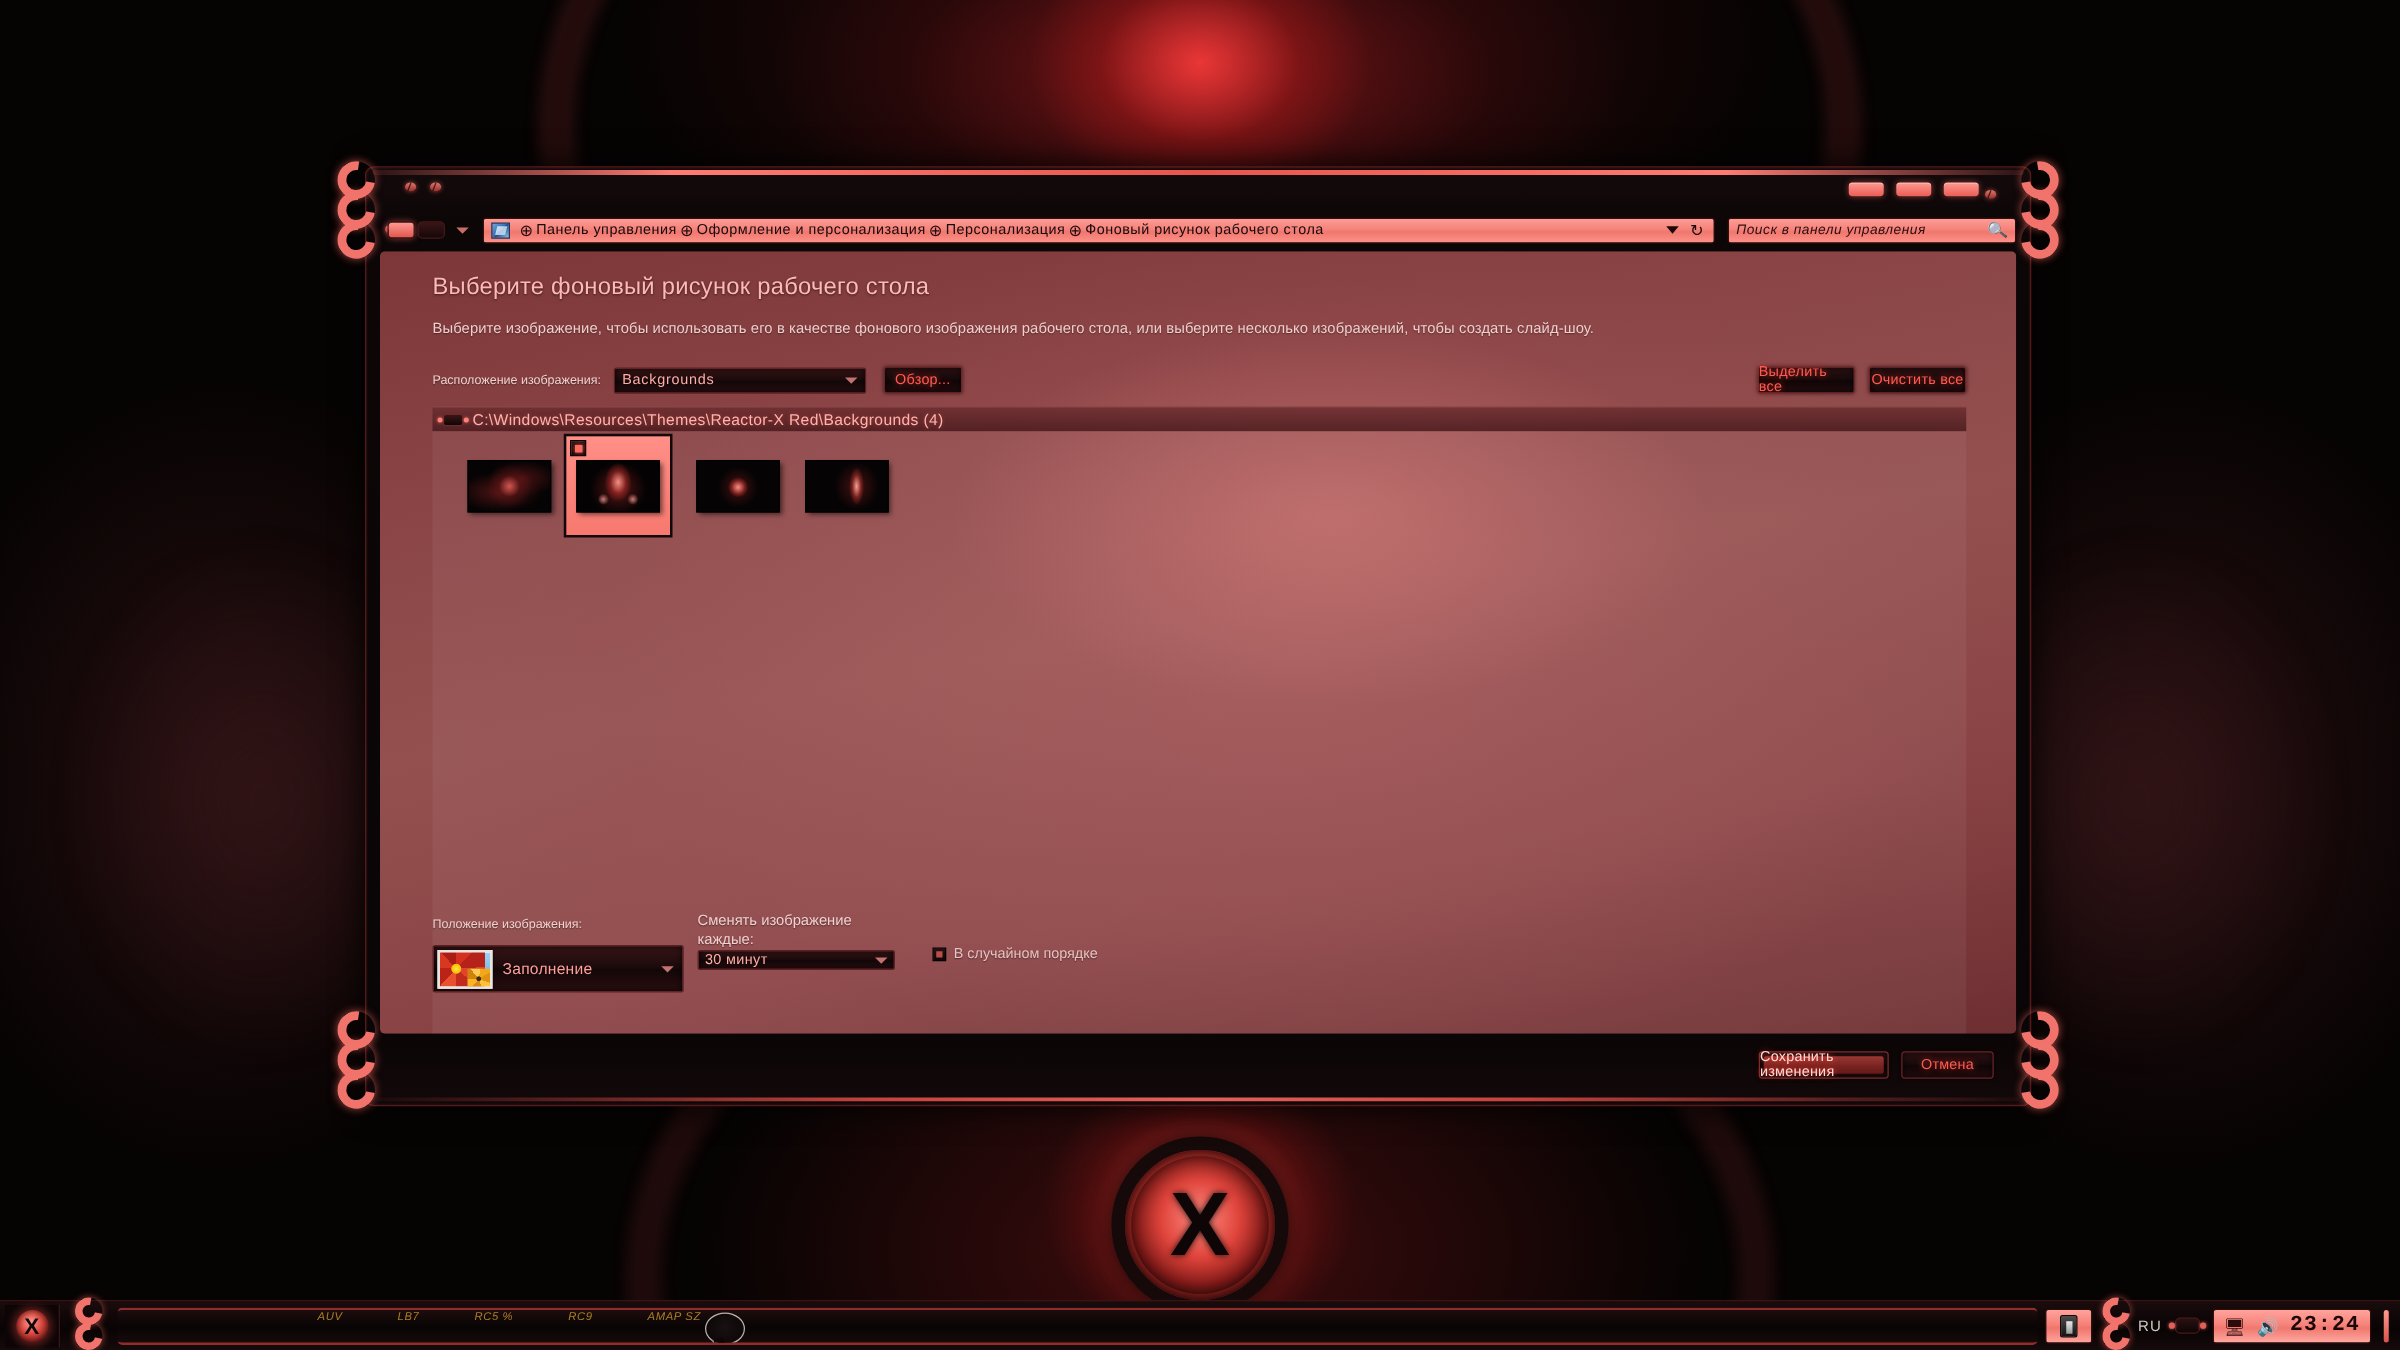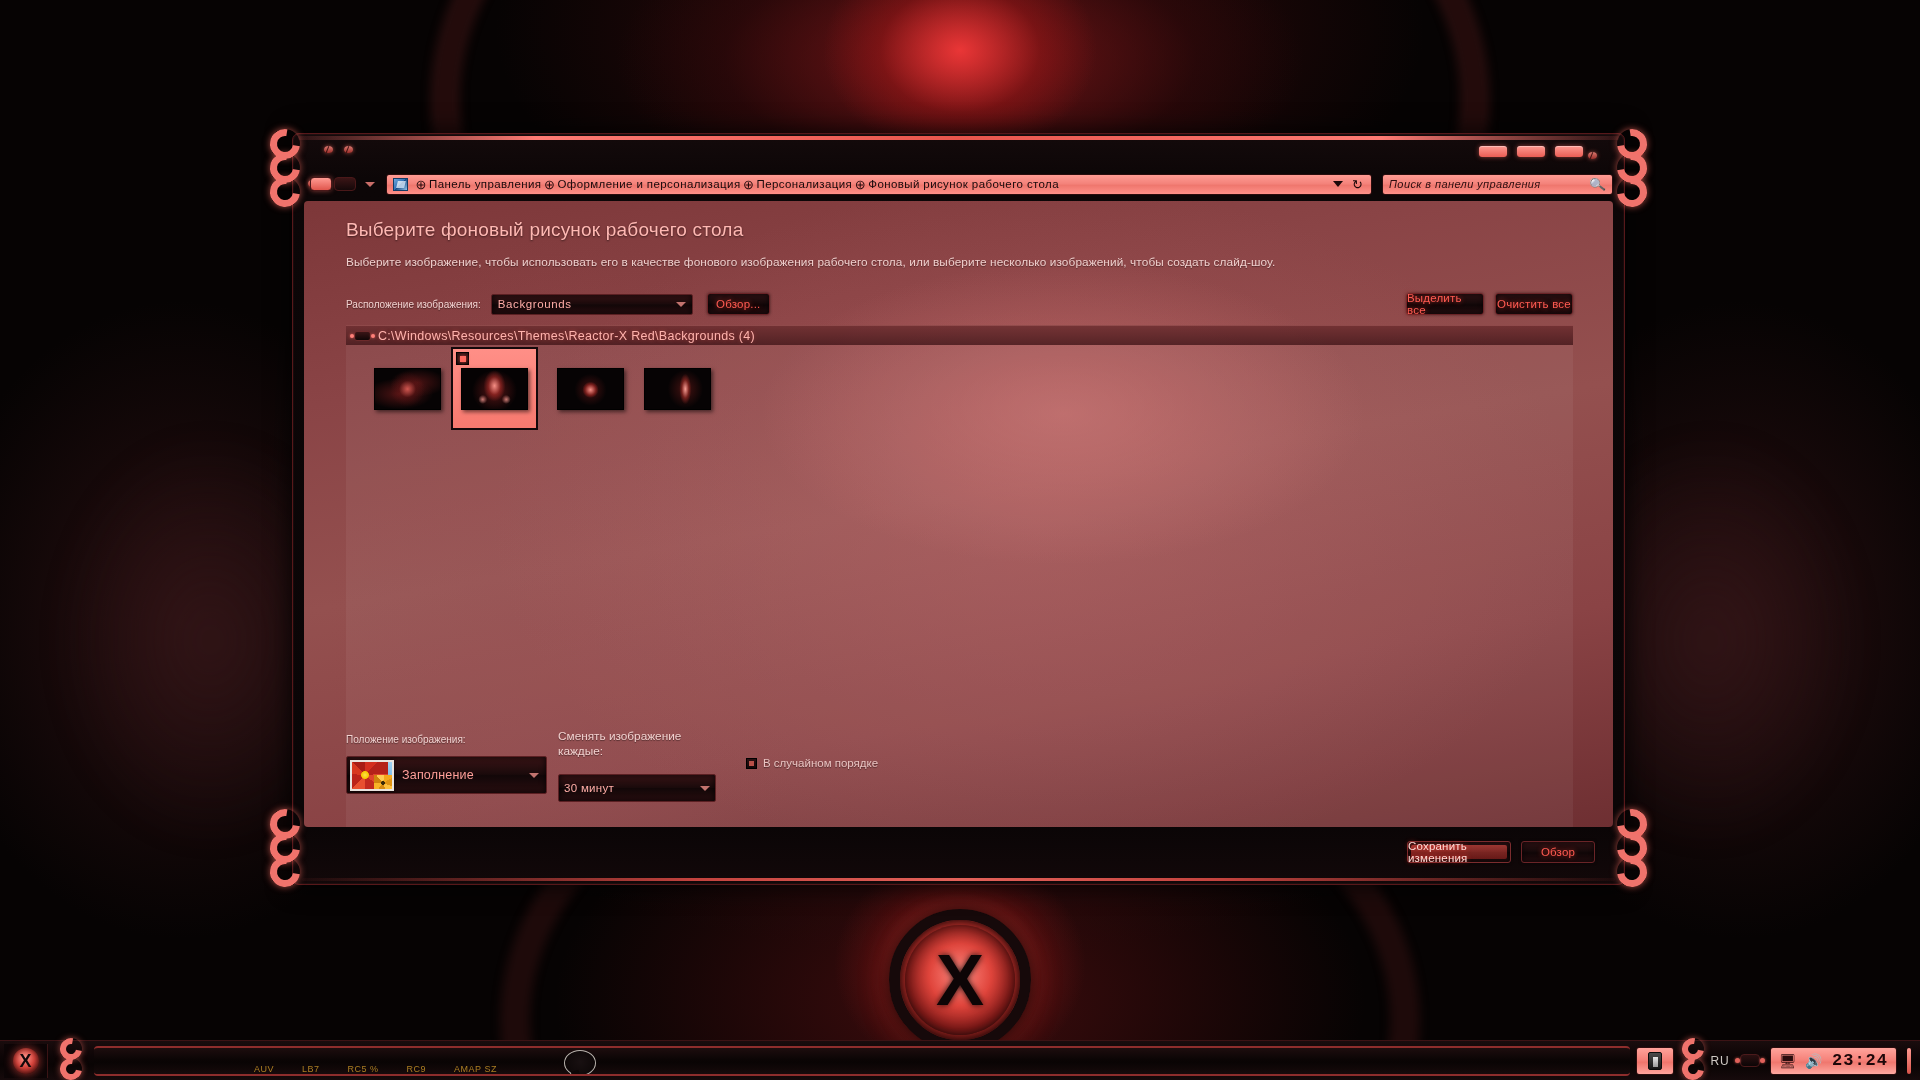--- a/index.html
+++ b/index.html
@@ -337,21 +337,21 @@
       radial-gradient(circle 6px at 17px 15px, #ffe14a 0%, #f5c400 60%, rgba(0,0,0,0) 72%),
       conic-gradient(from 0deg at 17px 15px, #d42f1f 0 12%, #b5221a 12% 24%, #e0452c 24% 36%, #c22a1e 36% 50%, #e8502f 50% 62%, #bb2319 62% 76%, #d8381f 76% 88%, #a91d16 88% 100%); }
   #pos-thumb .flower2 { position:absolute; right: -2px; bottom: -4px; width: 20px; height: 18px;
     background: radial-gradient(circle 4px at 9px 8px, #3a2a08 0 40%, rgba(0,0,0,0) 55%),
       conic-gradient(from 10deg at 9px 8px, #f3a81c 0 14%, #e09312 14% 28%, #ffc03a 28% 42%, #d88a10 42% 58%, #f8b327 58% 72%, #cf830d 72% 86%, #ffcb52 86% 100%); }
   #pos-select .val { flex: 1; font-size: 12.5px; color: #ff9f99; letter-spacing: .2px; }
 
   #freq-group { position: absolute; left: 212px; top: 0; width: 180px; }
   #freq-label { font-size: 11.8px; color: #f3d2d0; line-height: 15px; text-shadow: 0 1px 1px rgba(0,0,0,.45); }
   #freq-select {
-    margin-top: 15px; width: 158px; height: 28px; border-radius: 2px;
+    margin-top: 1px; width: 158px; height: 16px; border-radius: 2px;
     background: linear-gradient(180deg,#3a1416 0%, #1a0a0b 48%, #120708 52%, #2a0e10 100%);
     border: 1px solid #5b2023;
     box-shadow: inset 0 0 6px rgba(0,0,0,.8);
     display: flex; align-items: center; padding: 0 5px; cursor: pointer;
   }
   #freq-select .val { flex: 1; font-size: 11.5px; color: #ffada7; letter-spacing: .3px; }
 
   #shuffle-group { position: absolute; left: 400px; top: 28px; display: flex; align-items: center; gap: 6px; cursor: pointer; }
   .checkbox {
     width: 11px; height: 11px; flex: none;
@@ -403,22 +403,23 @@
     position: absolute; left: 2px; width: 22px; height: 22px;
     border: 6px solid #f0736c; border-right-color: transparent; border-radius: 50%;
     transform: rotate(-34deg); box-shadow: 0 0 6px rgba(255,110,100,.6);
   }
   .tb-claw span.a { top: -4px; }
   .tb-claw span.b { top: 16px; }
   #tb-strip {
     flex: 1; height: 30px; margin: 0 6px; border-radius: 4px; position: relative;
     background: linear-gradient(180deg,#1d0d0e 0%, #0b0505 45%, #090404 55%, #170a0b 100%);
     border-top: 2px solid #8e2d2c; border-bottom: 2px solid #8e2d2c;
-    display: flex; align-items: flex-end; gap: 28px; padding-left: 160px;
+    display: flex; align-items: flex-start; gap: 44px; padding-left: 160px;
     overflow: hidden;
+    font-style: italic;
   }
   .tb-item { font-size: 9px; color: #c79328; letter-spacing: .5px; opacity: .85; cursor: pointer; white-space: nowrap; }
   .tb-bubble {
     position: absolute; left: 470px; top: 2px; width: 32px; height: 26px;
     border: 1px solid #b9b3ad; border-radius: 50%;
     background: radial-gradient(circle at 50% 45%, #181011, #0a0505);
   }
   .tb-bubble::after {
     content:""; position:absolute; left: 6px; bottom: -5px; width: 8px; height: 8px;
     border-left: 1px solid #b9b3ad; border-bottom: 1px solid #b9b3ad;
@@ -620,21 +621,21 @@
       </div>
     </div>
   </div>
 
   <div id="footer">
     <div id="footer-btns">
       <div class="btn" id="btn-save">
         <div class="hl"></div>
         <span>Сохранить изменения</span>
       </div>
-      <div class="btn" id="btn-cancel">Обзор</div>
+      <div class="btn" id="btn-cancel">Отмена</div>
     </div>
   </div>
 </div>
 
 <div id="taskbar">
   <div id="start-btn">
     <div class="orb">X</div>
   </div>
   <div class="tb-claw">
     <span class="a"></span>

